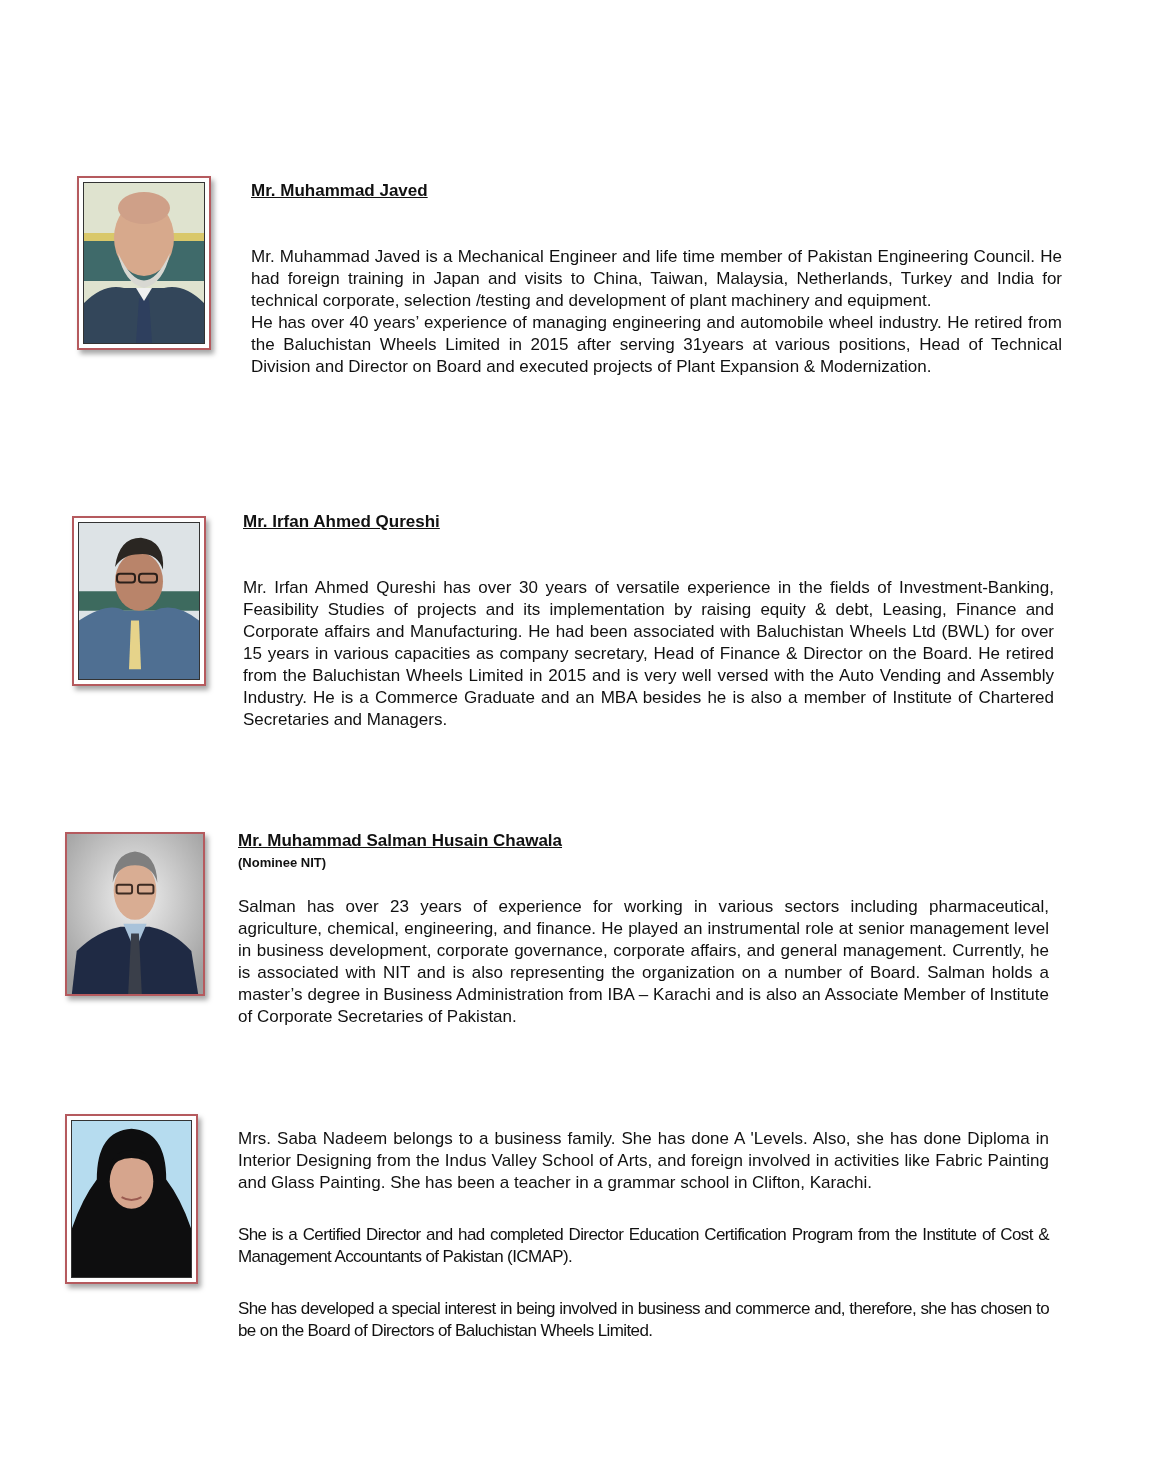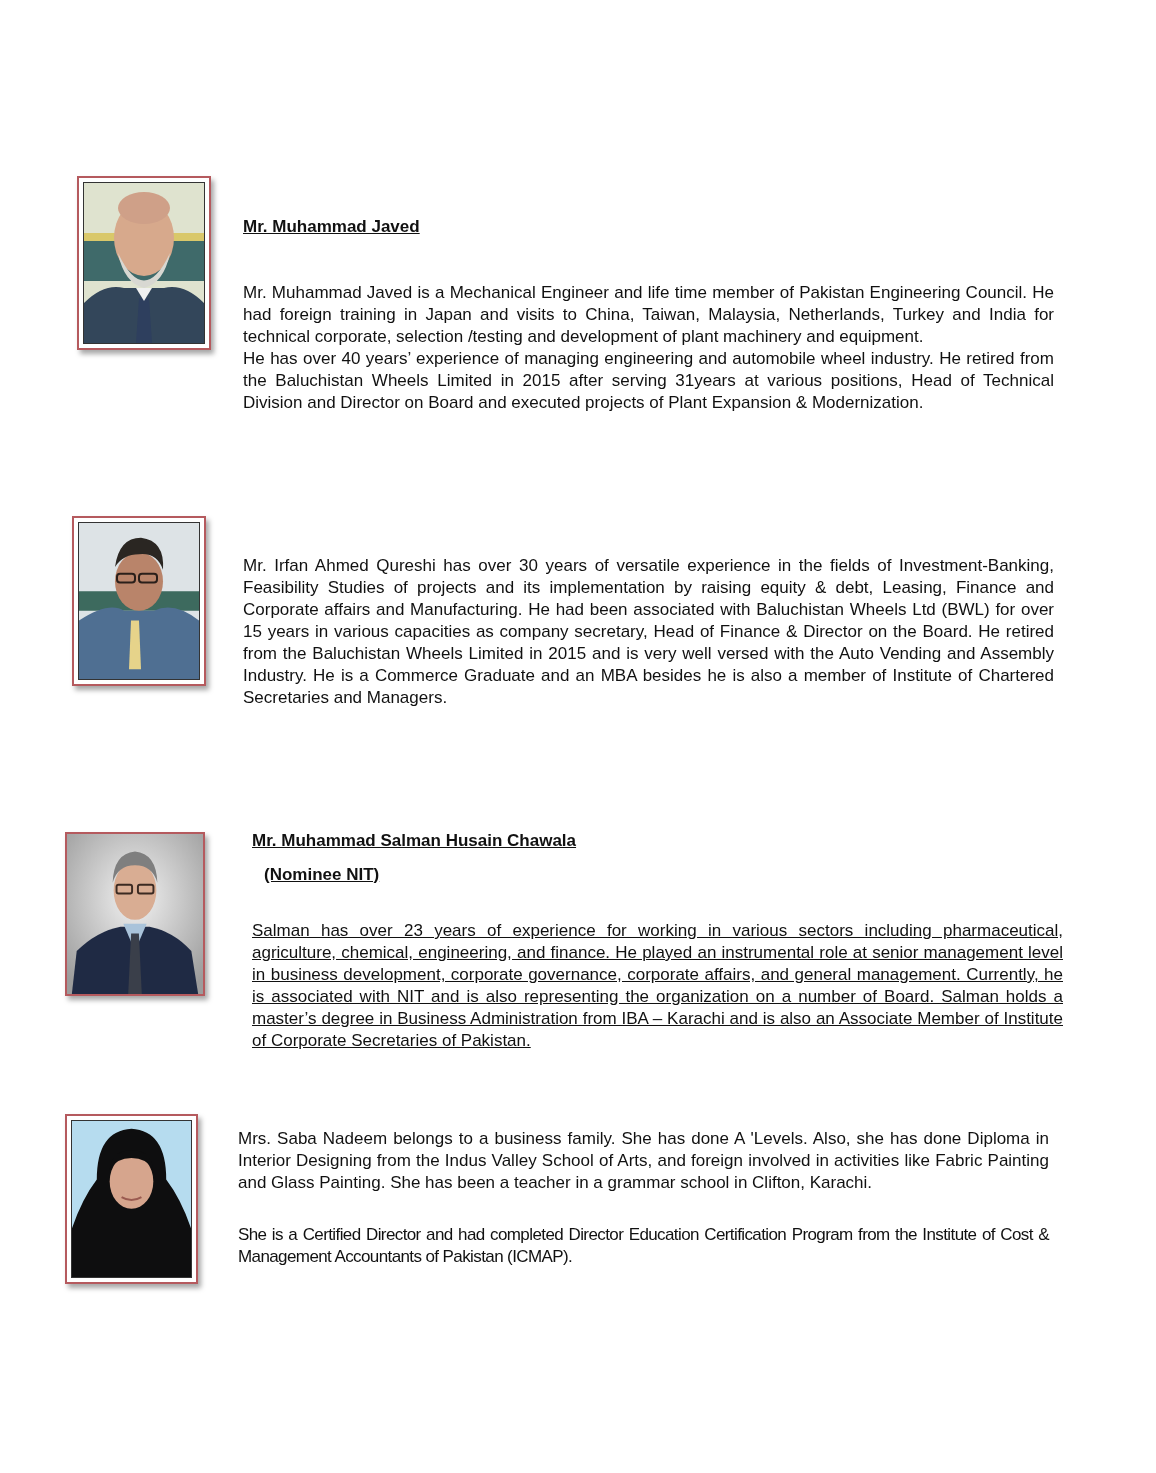--- a/index.html
+++ b/index.html
@@ -45,23 +45,23 @@
     }
     .name {
       font-weight: bold;
       text-decoration: underline;
       font-size: 17px;
       line-height: 22px;
       margin: 0;
     }
     .subtitle {
       font-weight: bold;
-      font-size: 17px;
+      font-size: 13px;
       line-height: 22px;
-      margin: 12px;
+      margin: 0;
     }
     .para {
       margin: 0;
     }
     .gap-44 { height: 44px; }
     .gap-22 { height: 22px; }
     .narrow-text { letter-spacing: -0.6px; margin-top: 8px; }
   </style>
 </head>
 <body>
@@ -75,21 +75,21 @@
         <rect y="58" width="120" height="40" fill="#3f6a6a"></rect>
         <path d="M0 120 Q20 100 40 105 L80 105 Q100 100 120 120 L120 160 L0 160 Z" fill="#33465a"></path>
         <ellipse cx="60" cy="55" rx="30" ry="38" fill="#d7a98c"></ellipse>
         <ellipse cx="60" cy="25" rx="26" ry="16" fill="#cfa088"></ellipse>
         <path d="M34 70 Q60 125 86 70 Q80 100 60 105 Q40 100 34 70 Z" fill="#d8d8d2"></path>
         <path d="M55 115 L65 115 L68 160 L52 160 Z" fill="#2e3f5e"></path>
         <path d="M52 105 L60 118 L68 105 Z" fill="#f0f0f0"></path>
       </svg>
     </div>
   </div>
-  <div class="text-block" style="left:243px; top:180px; width:811px;margin-top:36px;">
+  <div class="text-block" style="left:251px; top:180px; width:811px;">
     <p class="name">Mr. Muhammad Javed</p>
     <div class="gap-44"></div>
     <p class="para">Mr. Muhammad Javed is a Mechanical Engineer and life time member of Pakistan Engineering Council. He had foreign training in Japan and visits to China, Taiwan, Malaysia, Netherlands, Turkey and India for technical corporate, selection /testing and development of plant machinery and equipment.</p>
     <p class="para">He has over 40 years’ experience of managing engineering and automobile wheel industry. He retired from the Baluchistan Wheels Limited in 2015 after serving 31years at various positions, Head of Technical Division and Director on Board and executed projects of Plant Expansion &amp; Modernization.</p>
   </div>
 </div>
 
 <div class="profile">
   <div class="photo-frame" style="left:72px; top:516px; width:134px; height:170px;">
     <div class="photo" title="portrait-man-glasses-blue-suit">
@@ -99,20 +99,21 @@
         <path d="M0 100 Q30 80 45 90 L75 90 Q95 80 120 100 L120 160 L0 160 Z" fill="#4f6f92"></path>
         <ellipse cx="60" cy="60" rx="24" ry="30" fill="#b9846a"></ellipse>
         <path d="M36 45 Q40 15 62 15 Q86 18 84 48 Q78 30 60 32 Q44 32 36 45 Z" fill="#2a2622"></path>
         <rect x="38" y="52" width="18" height="9" rx="3" fill="none" stroke="#2a1f1a" stroke-width="2"></rect>
         <rect x="60" y="52" width="18" height="9" rx="3" fill="none" stroke="#2a1f1a" stroke-width="2"></rect>
         <path d="M52 100 L60 100 L62 150 L50 150 Z" fill="#e6d38a"></path>
       </svg>
     </div>
   </div>
   <div class="text-block" style="left:243px; top:511px; width:811px;">
+    <p class="name">Mr. Irfan Ahmed Qureshi</p>
     <div class="gap-44"></div>
     <p class="para">Mr. Irfan Ahmed  Qureshi has over 30 years of versatile experience in the fields of Investment-Banking, Feasibility Studies of projects and its implementation  by raising equity &amp; debt, Leasing, Finance and Corporate affairs  and Manufacturing. He had been associated with Baluchistan Wheels Ltd (BWL) for over 15 years in various capacities as company secretary, Head of Finance &amp; Director on the Board. He retired from the Baluchistan Wheels Limited in 2015 and is very well versed with the Auto Vending and Assembly Industry. He is a Commerce Graduate and an MBA besides he is also a member of Institute of Chartered Secretaries and Managers.</p>
   </div>
 </div>
 
 <div class="profile">
   <div class="photo-frame" style="left:65px; top:832px; width:140px; height:164px; padding:0;">
     <div class="photo" style="border:none;" title="portrait-man-glasses-dark-suit-grey-background">
       <svg viewBox="0 0 140 164" preserveAspectRatio="none">
         <defs>
@@ -125,21 +126,21 @@
         <path d="M5 164 L10 120 Q30 100 55 95 L85 95 Q110 100 128 120 L135 164 Z" fill="#1f2a44"></path>
         <path d="M58 92 L70 120 L82 92 Z" fill="#a9c3da"></path>
         <path d="M66 102 L74 102 L77 164 L63 164 Z" fill="#3a3f4a"></path>
         <ellipse cx="70" cy="58" rx="22" ry="30" fill="#d9ad93"></ellipse>
         <path d="M47 50 Q48 20 70 18 Q92 20 93 50 Q88 32 70 32 Q52 32 47 50 Z" fill="#7f7f7f"></path>
         <rect x="51" y="52" width="16" height="9" rx="2" fill="none" stroke="#3b2a22" stroke-width="2"></rect>
         <rect x="73" y="52" width="16" height="9" rx="2" fill="none" stroke="#3b2a22" stroke-width="2"></rect>
       </svg>
     </div>
   </div>
-  <div class="text-block" style="left:252px; top:830px; width:811px;text-decoration:underline;">
+  <div class="text-block" style="left:238px; top:830px; width:811px;">
     <p class="name">Mr. Muhammad Salman Husain Chawala</p>
     <p class="subtitle">(Nominee NIT)</p>
     <div class="gap-22"></div>
     <p class="para">Salman has over 23 years of experience for working in various sectors including pharmaceutical, agriculture, chemical, engineering, and finance. He played an instrumental role at senior management level in business development, corporate governance, corporate affairs, and general management. Currently, he is associated with NIT and is also representing the organization on a number of Board. Salman holds a master’s degree in Business Administration from IBA – Karachi and is also an Associate Member of Institute of Corporate Secretaries of Pakistan.</p>
   </div>
 </div>
 
 <div class="profile">
   <div class="photo-frame" style="left:65px; top:1114px; width:133px; height:170px;">
     <div class="photo" title="portrait-woman-black-hijab-blue-background">
@@ -151,14 +152,15 @@
         <path d="M50 78 Q60 84 70 78" stroke="#9a5a50" stroke-width="2" fill="none"></path>
       </svg>
     </div>
   </div>
   <div class="text-block" style="left:238px; top:1106px; width:811px;">
     <div class="gap-22"></div>
     <p class="para">Mrs. Saba Nadeem belongs to a business family. She has done A 'Levels. Also, she has done Diploma in Interior Designing from the Indus Valley School of Arts, and foreign involved in activities like Fabric Painting and Glass Painting.  She has been a teacher in a grammar school in Clifton, Karachi.</p>
     <div class="gap-22"></div>
     <p class="para narrow-text">She is a Certified Director and had completed Director Education Certification Program from the Institute of Cost &amp; Management Accountants of Pakistan (ICMAP).</p>
     <div class="gap-22"></div>
+    <p class="para narrow-text">She has developed a special interest in being involved in business and commerce and, therefore, she has chosen to be on the Board of Directors of Baluchistan Wheels Limited.</p>
   </div>
 </div>
 
 </body></html>

